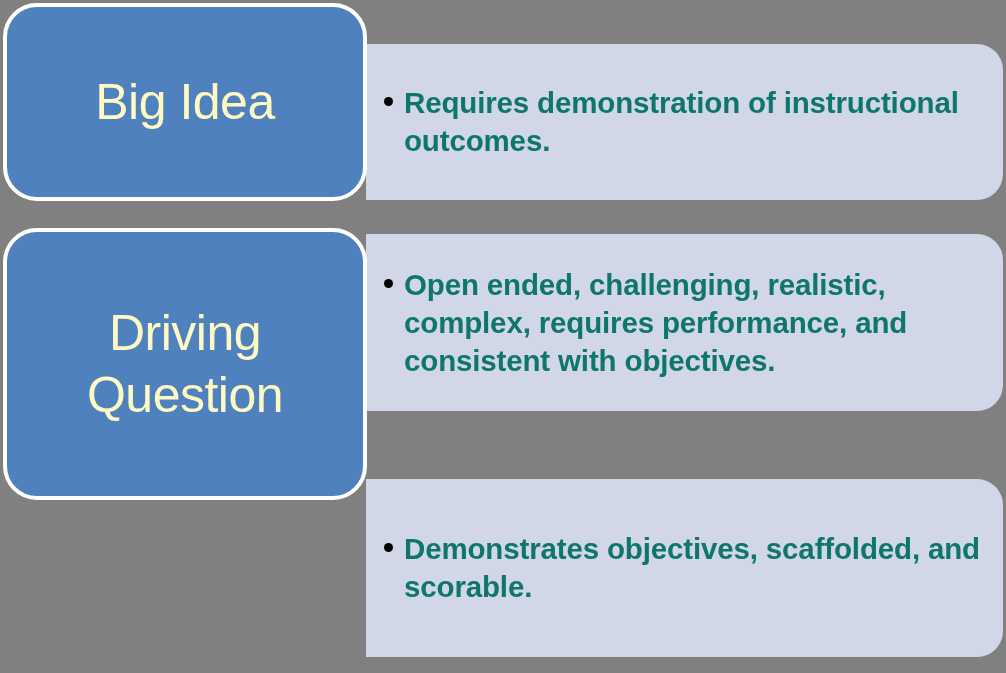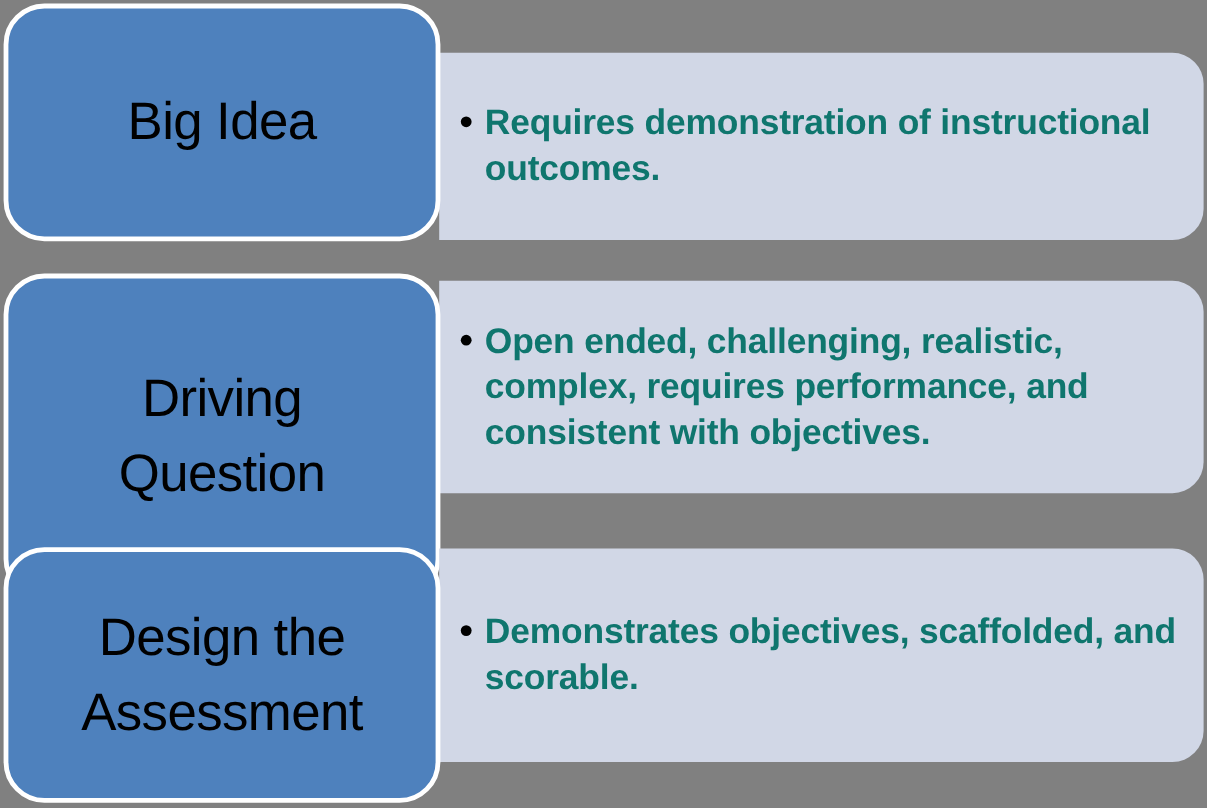--- a/index.html
+++ b/index.html
@@ -61,33 +61,33 @@
     background: #4E81BD;
     border: 4px solid #FFFFFF;
     border-radius: 34px;
     box-sizing: border-box;
     display: flex;
     align-items: center;
     justify-content: center;
     text-align: center;
   }
   .stage-label {
-    color: #000000;
-    font-size: 44px;
+    color: #fef9c3;
+    font-size: 50px;
     font-weight: normal;
     line-height: 62px;
     letter-spacing: -0.5px;
     white-space: pre-line;
     padding: 0 10px;
   }
 
   
   #panel-0 { left: 366px; top: 44px;  width: 637px; height: 156px; }
   #panel-1 { left: 366px; top: 234px; width: 637px; height: 177px; justify-content: flex-end; }
-  #panel-2 { left: 366px; top: 457px; width: 637px; height: 178px; }
+  #panel-2 { left: 366px; top: 479px; width: 637px; height: 178px; }
 
   #stage-0 { left: 3px; top: 3px;   width: 364px; height: 198px; }
   #stage-1 { left: 3px; top: 228px; width: 364px; height: 272px; }
   #stage-2 { left: 3px; top: 456px; width: 364px; height: 213px; }
 </style>
 </head>
 <body>
 
 <div id="canvas">
 
@@ -117,18 +117,14 @@
   </div>
 
   <div class="desc-panel" id="panel-2">
     <ul class="desc-list">
       <li class="desc-item">
         <span class="bullet-dot"></span>
         <span>Demonstrates objectives, scaffolded, and scorable.</span>
       </li>
     </ul>
   </div>
-  <div class="stage-box" id="stage-2">
-    <div class="stage-label">Design the
-Assessment</div>
-  </div>
 
 </div>
 
 </body></html>

